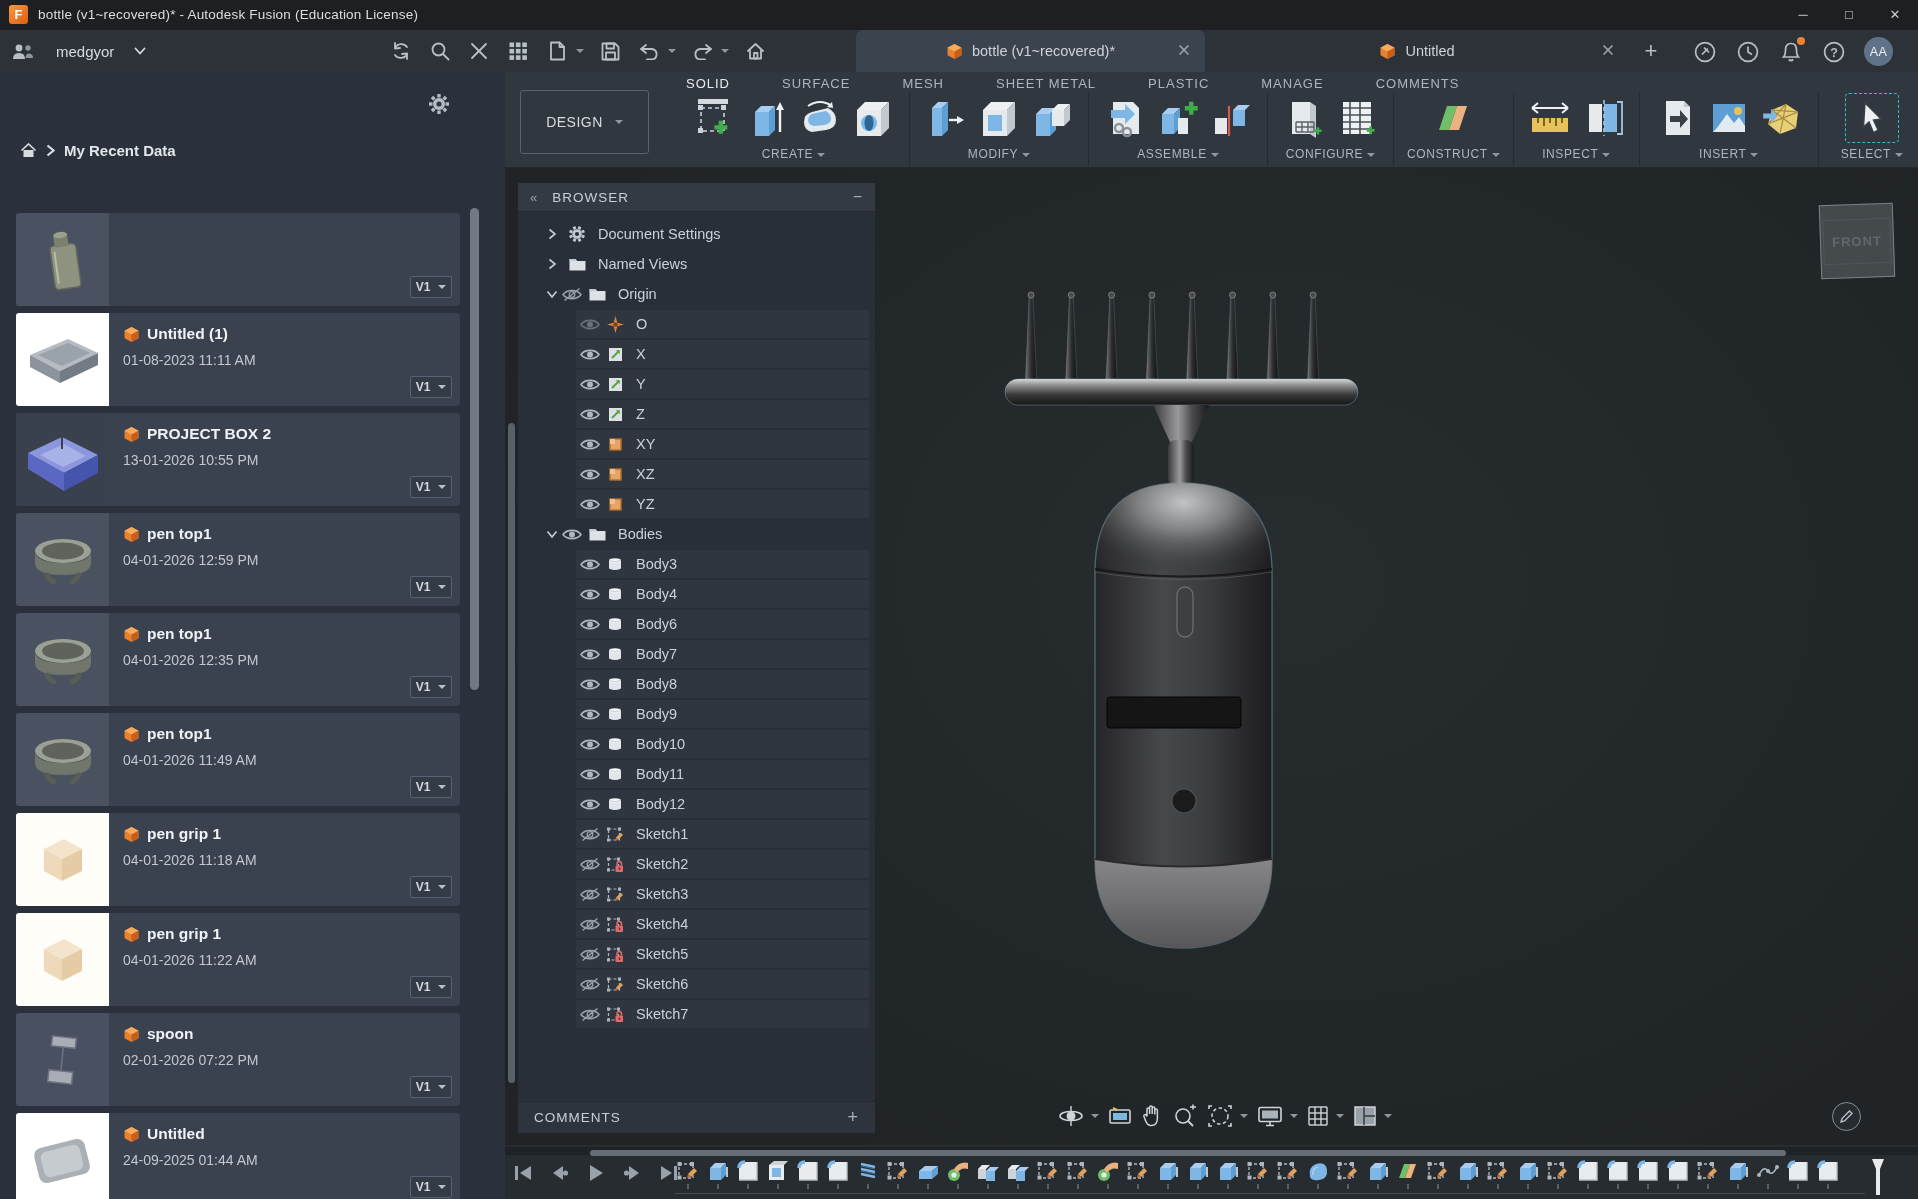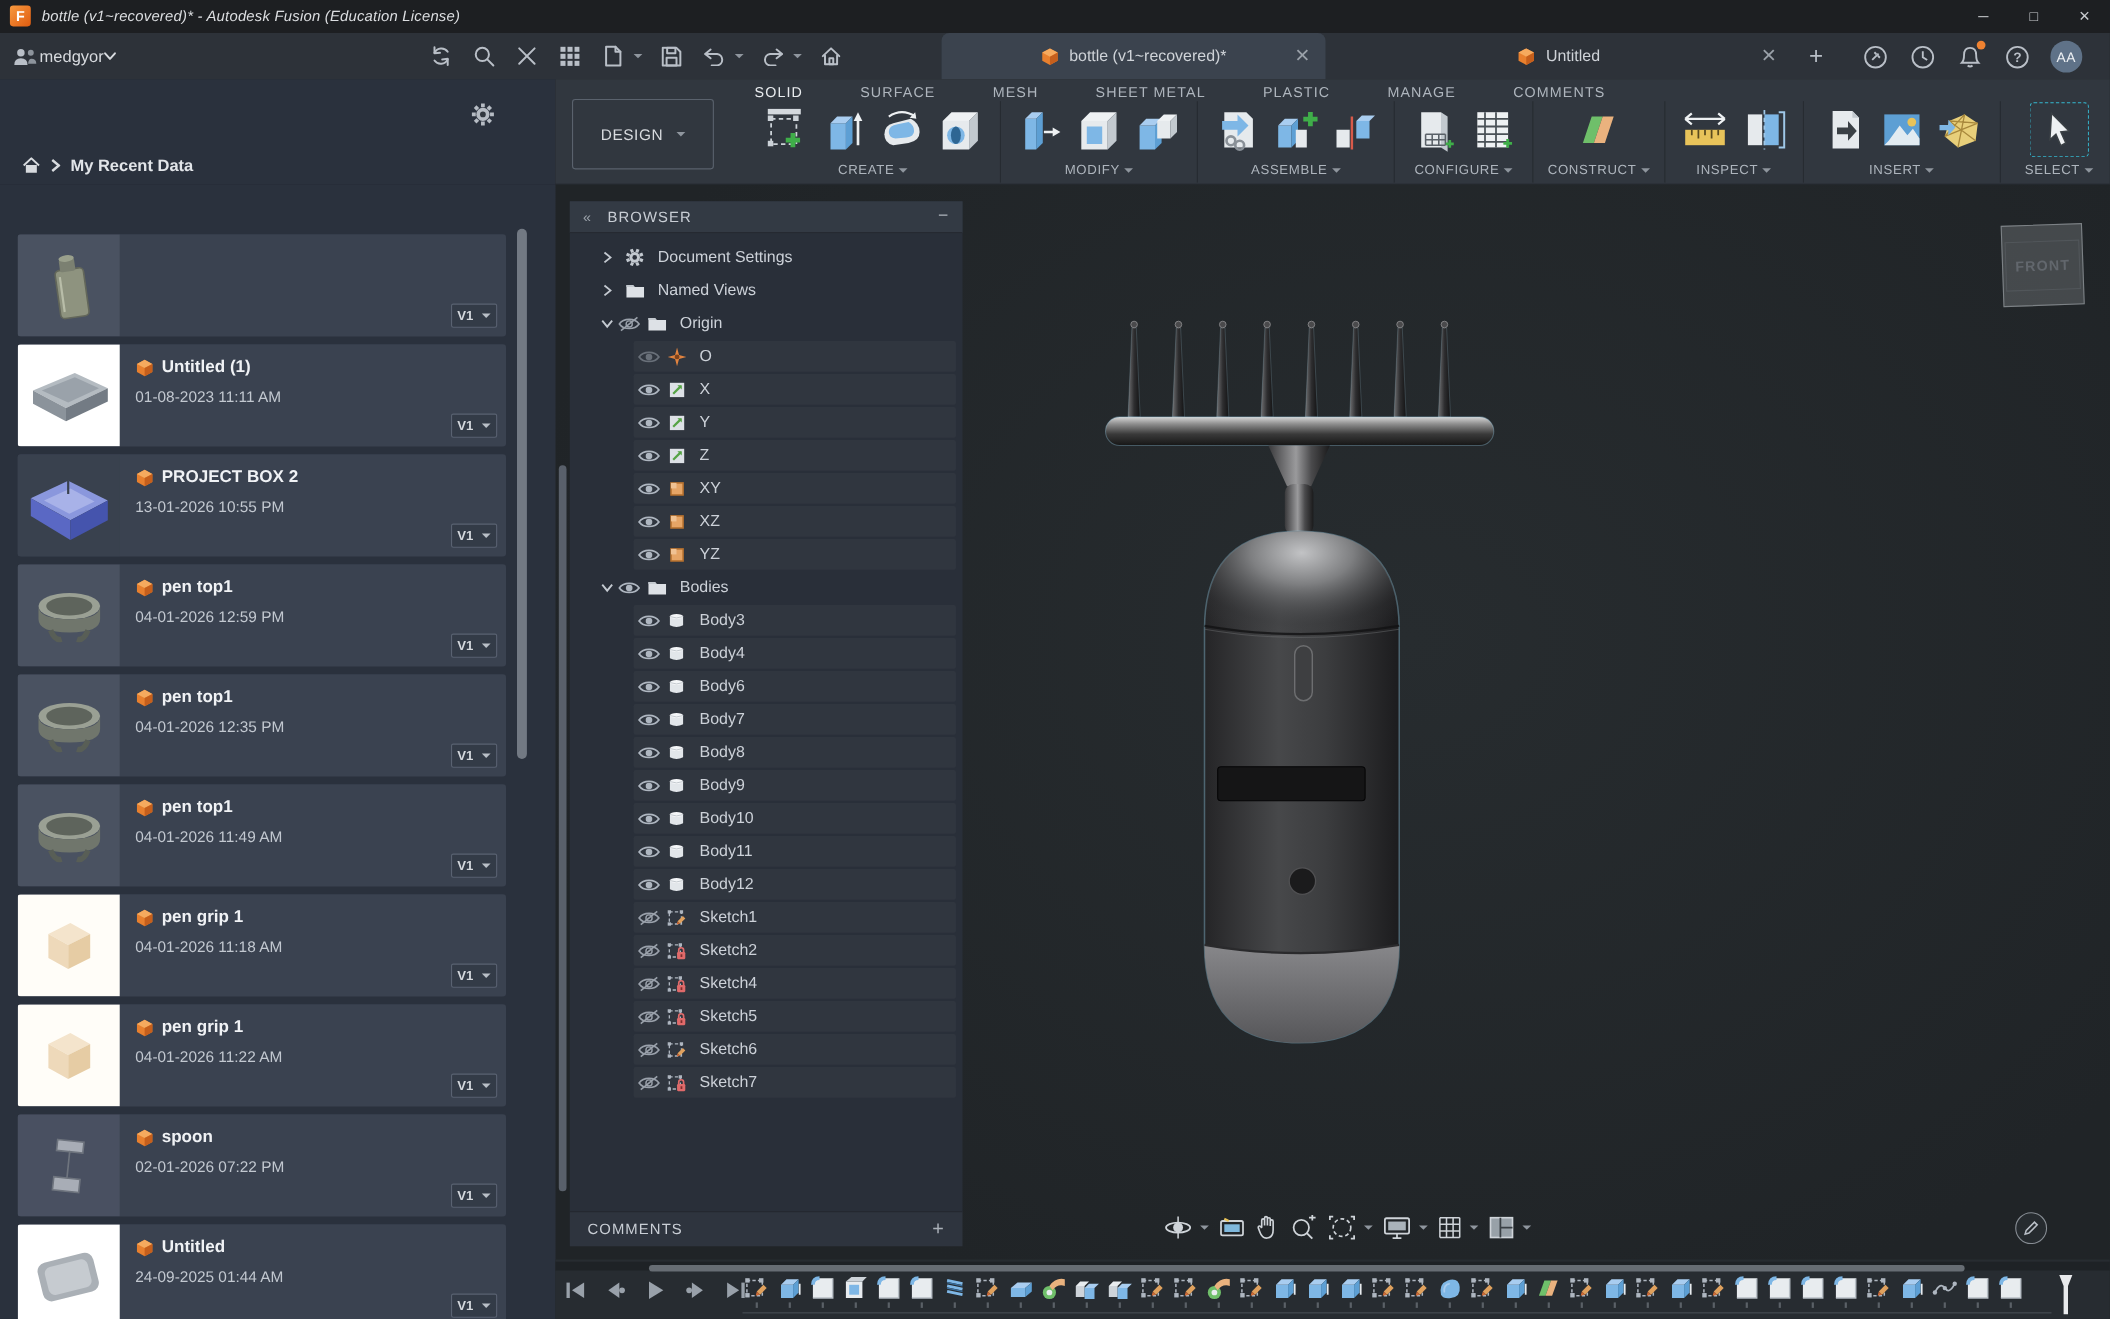--- a/index.html
+++ b/index.html
@@ -4,25 +4,25 @@
 <style>
   * { box-sizing: border-box; margin:0; padding:0; }
   html,body { width:1918px; height:1199px; overflow:hidden; background:#23272a;
     font-family:"Liberation Sans", sans-serif; -webkit-font-smoothing:antialiased; }
   .abs { position:absolute; }
   
   #titlebar { position:absolute; left:0; top:0; width:1918px; height:30px; background:#1d1f22; color:#dcdee1; }
   #fusion-logo { position:absolute; left:9px; top:5px; width:19px; height:19px; border-radius:3px;
     background:linear-gradient(135deg,#f7993f,#e05c10); color:#fff; font-size:13px; font-weight:bold;
     text-align:center; line-height:19px; }
-  #win-title { position:absolute; left:38px; top:7px; font-size:13.5px; letter-spacing:.2px;font-style:italic; }
+  #win-title { position:absolute; left:38px; top:7px; font-size:13.5px; letter-spacing:.2px; }
   .winbtn { position:absolute; top:0; width:46px; height:30px; color:#c9ccd0; text-align:center; line-height:30px; font-size:13px; }
   
   #menubar { position:absolute; left:0; top:30px; width:1918px; height:42px; background:#2d3239; }
-  #user-group { position:absolute; left:10px; top:0; height:42px; display:flex; align-items:center; gap:0; color:#d7dade; }
+  #user-group { position:absolute; left:10px; top:0; height:42px; display:flex; align-items:center; gap:20px; color:#d7dade; }
   #user-name { font-size:15px; }
   .mi { display:inline-flex; align-items:center; justify-content:center; width:26px; height:26px; color:#b9bfc7; }
   #quick-icons { position:absolute; left:388px; top:8px; display:flex; gap:13px; align-items:center; }
   .qi { display:flex; align-items:center; gap:2px; }
   
   #doc-tabs { position:absolute; left:856px; top:0; height:42px; display:flex; align-items:stretch; }
   .doc-tab { display:flex; align-items:center; justify-content:center; gap:9px; color:#cfd3d8; font-size:14.5px; position:relative; }
   .doc-tab.active { background:#3b434e; border-radius:7px 7px 0 0; }
   .tab-close { position:absolute; right:12px; top:13px; width:16px; height:16px; color:#9aa1a9; }
   .plus-btn { width:44px; display:flex; align-items:center; justify-content:center; color:#b9bfc7; font-size:22px; }
@@ -1126,20 +1126,43 @@
         <span style="width: 18px;"></span>
         <span class="b-eye">
           <svg width="20" height="15" viewBox="0 0 20 15" fill="none">
             <path d="M1 7.5 C5 2 15 2 19 7.5 C15 13 5 13 1 7.5 Z" stroke="#9aa1ab" stroke-width="1.5" fill="none"></path>
             <circle cx="10" cy="7.5" r="2.8" stroke="#9aa1ab" stroke-width="1.3" fill="none"></circle>
             <line x1="2.5" y1="13.5" x2="17.5" y2="1.5" stroke="#9aa1ab" stroke-width="1.5"></line>
           </svg>
         </span>
         <span class="b-icon">
           <svg width="18" height="18" viewBox="0 0 18 18" fill="none">
+            <rect x="2.5" y="4" width="11" height="11" stroke="#aeb6c0" stroke-width="1.2" stroke-dasharray="3 2" fill="none"></rect>
+            <rect x="1" y="2.5" width="3" height="3" fill="#aeb6c0"></rect>
+            <rect x="12" y="2.5" width="3" height="3" fill="#aeb6c0"></rect>
+            <rect x="1" y="13.5" width="3" height="3" fill="#aeb6c0"></rect>
+            <path d="M10 12.5 L14.8 7.7 L17 9.9 L12.2 14.7 Z" fill="#e0a15e"></path>
+            <path d="M10 12.5 L12.2 14.7 L9.2 15.5 Z" fill="#cf6a35"></path>
+          </svg>
+        </span>
+        <span class="b-label">Sketch3</span>
+      </div>
+      <div class="brow">
+        <div class="rowbg" style="left: 58px;"></div>
+        <span class="b-arrow"></span>
+        <span style="width: 18px;"></span>
+        <span class="b-eye">
+          <svg width="20" height="15" viewBox="0 0 20 15" fill="none">
+            <path d="M1 7.5 C5 2 15 2 19 7.5 C15 13 5 13 1 7.5 Z" stroke="#9aa1ab" stroke-width="1.5" fill="none"></path>
+            <circle cx="10" cy="7.5" r="2.8" stroke="#9aa1ab" stroke-width="1.3" fill="none"></circle>
+            <line x1="2.5" y1="13.5" x2="17.5" y2="1.5" stroke="#9aa1ab" stroke-width="1.5"></line>
+          </svg>
+        </span>
+        <span class="b-icon">
+          <svg width="18" height="18" viewBox="0 0 18 18" fill="none">
             <rect x="2.5" y="4" width="10" height="11" stroke="#aeb6c0" stroke-width="1.2" stroke-dasharray="3 2" fill="none"></rect>
             <rect x="1" y="2.5" width="3" height="3" fill="#aeb6c0"></rect>
             <rect x="11" y="2.5" width="3" height="3" fill="#aeb6c0"></rect>
             <rect x="1" y="13.5" width="3" height="3" fill="#aeb6c0"></rect>
             <rect x="9.5" y="10.5" width="7.5" height="6.5" rx="1" fill="#e06a6a"></rect>
             <path d="M11 10.5 V8.8 A2.2 2.2 0 0 1 15.5 8.8 V10.5" stroke="#e06a6a" stroke-width="1.5" fill="none"></path>
             <rect x="12.7" y="12.5" width="1.6" height="2.5" fill="#7e2e2e"></rect>
           </svg>
         </span>
         <span class="b-label">Sketch4</span>

